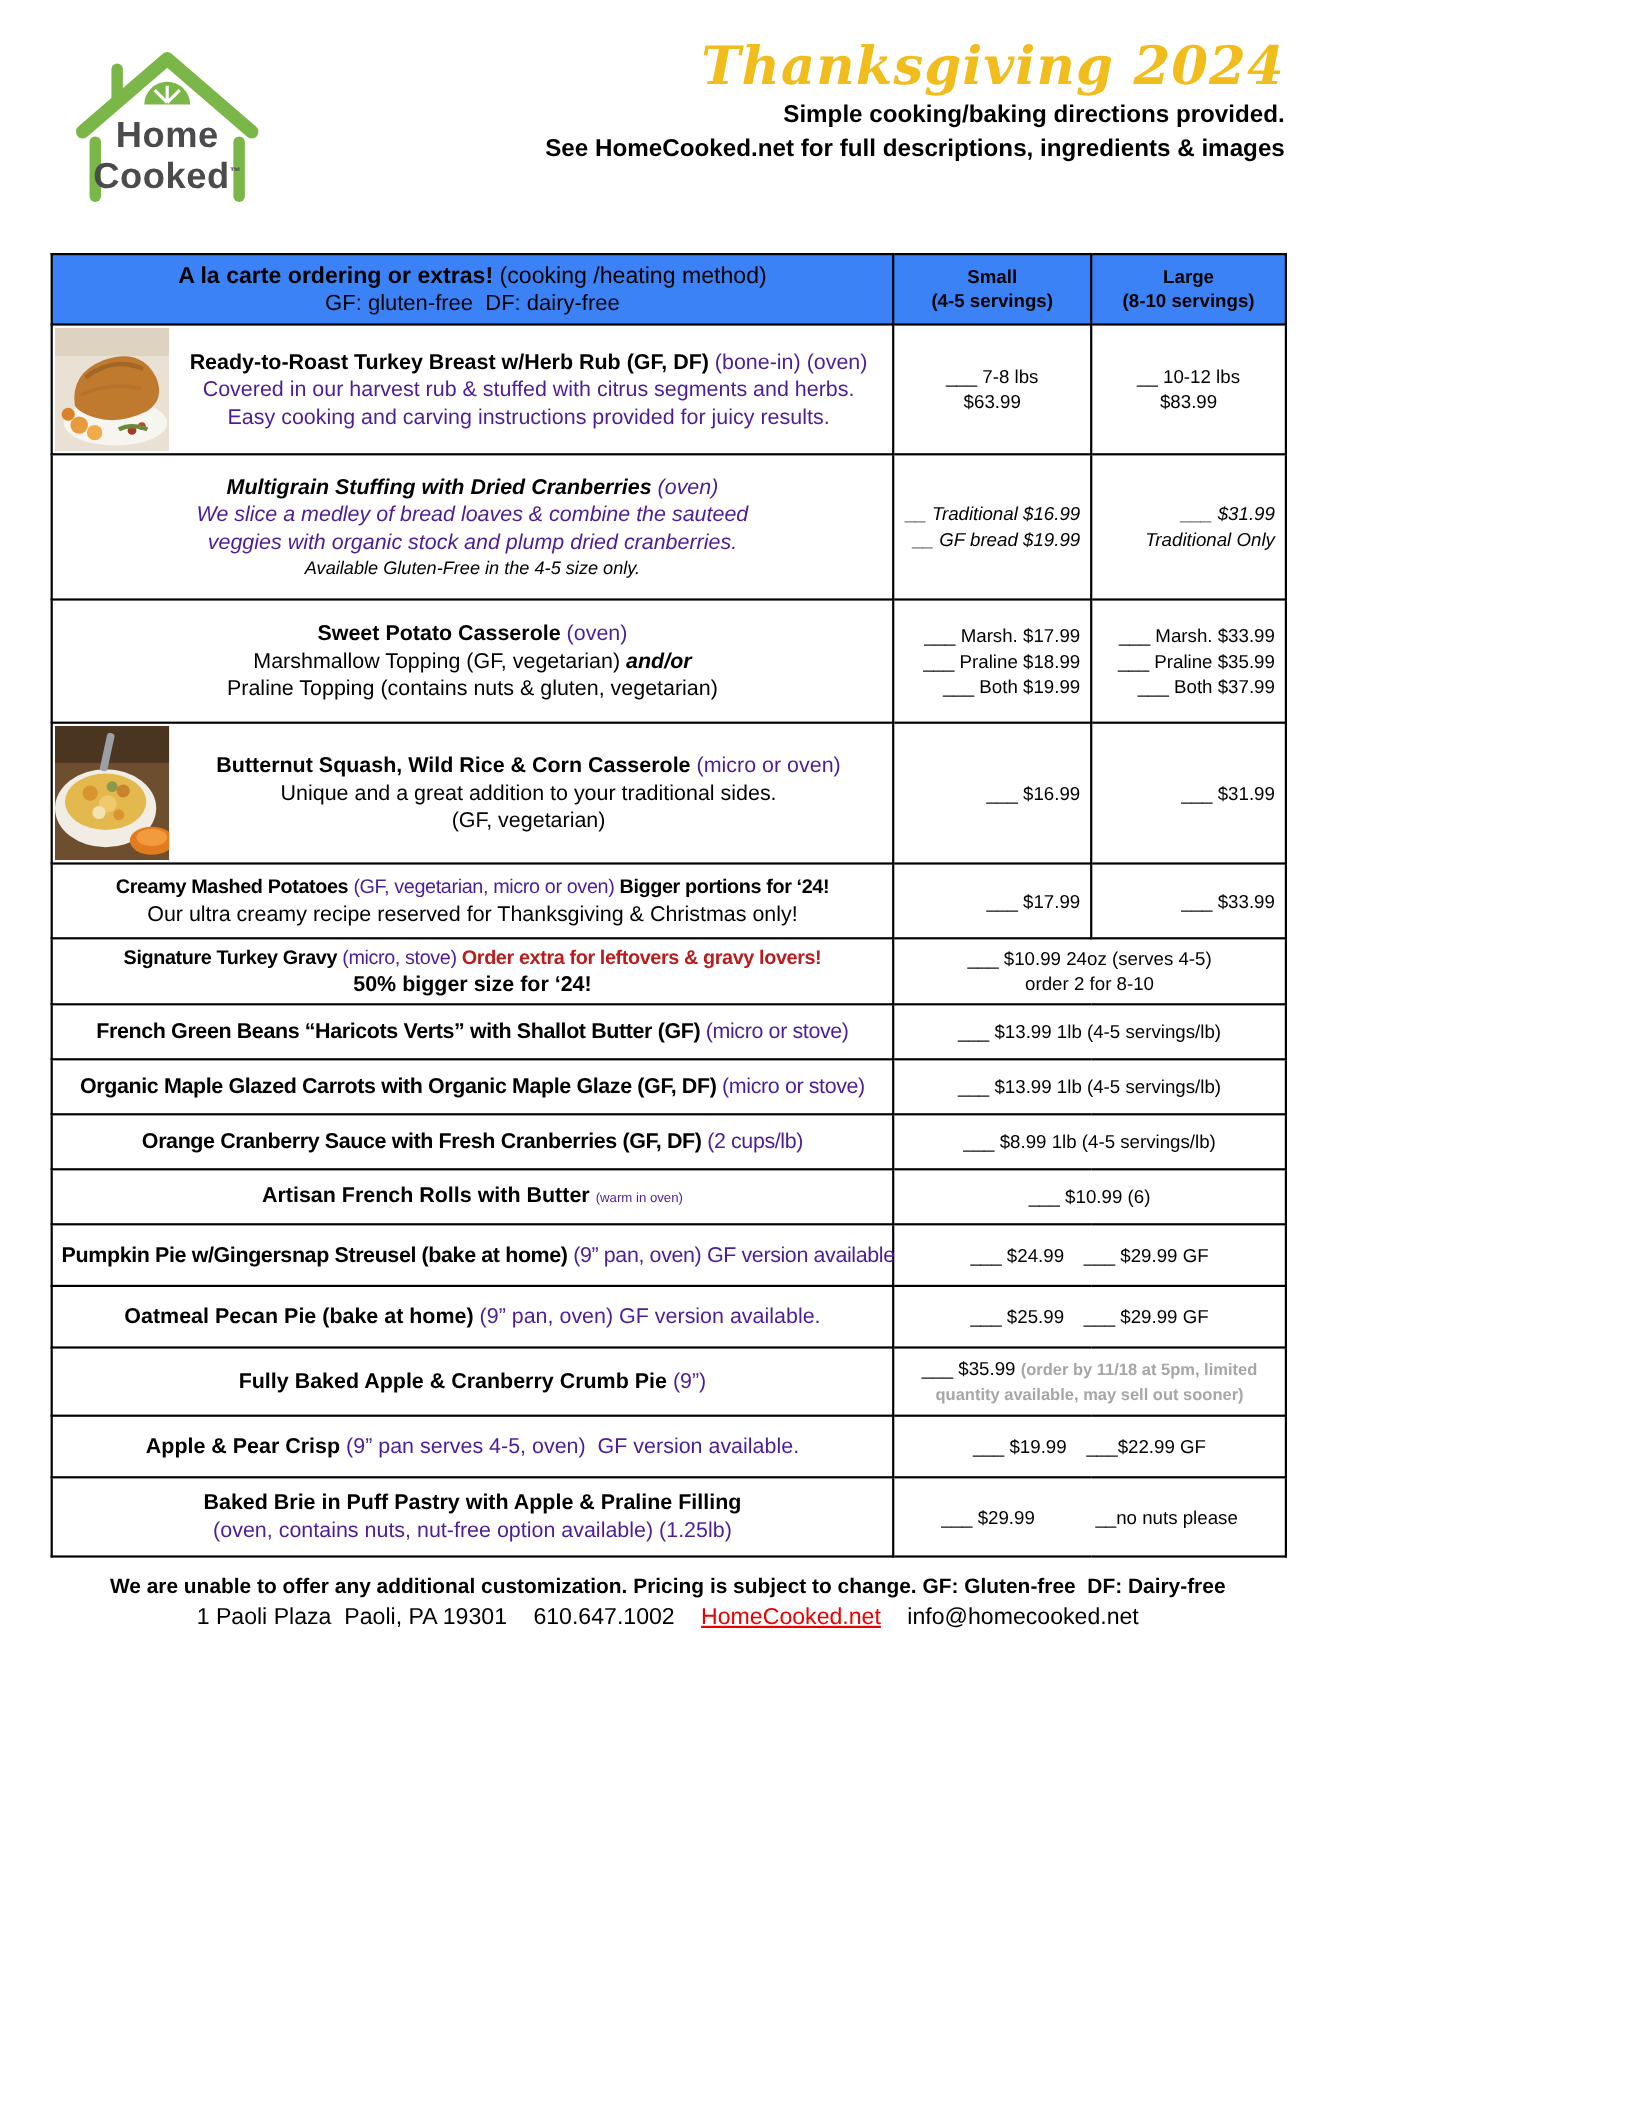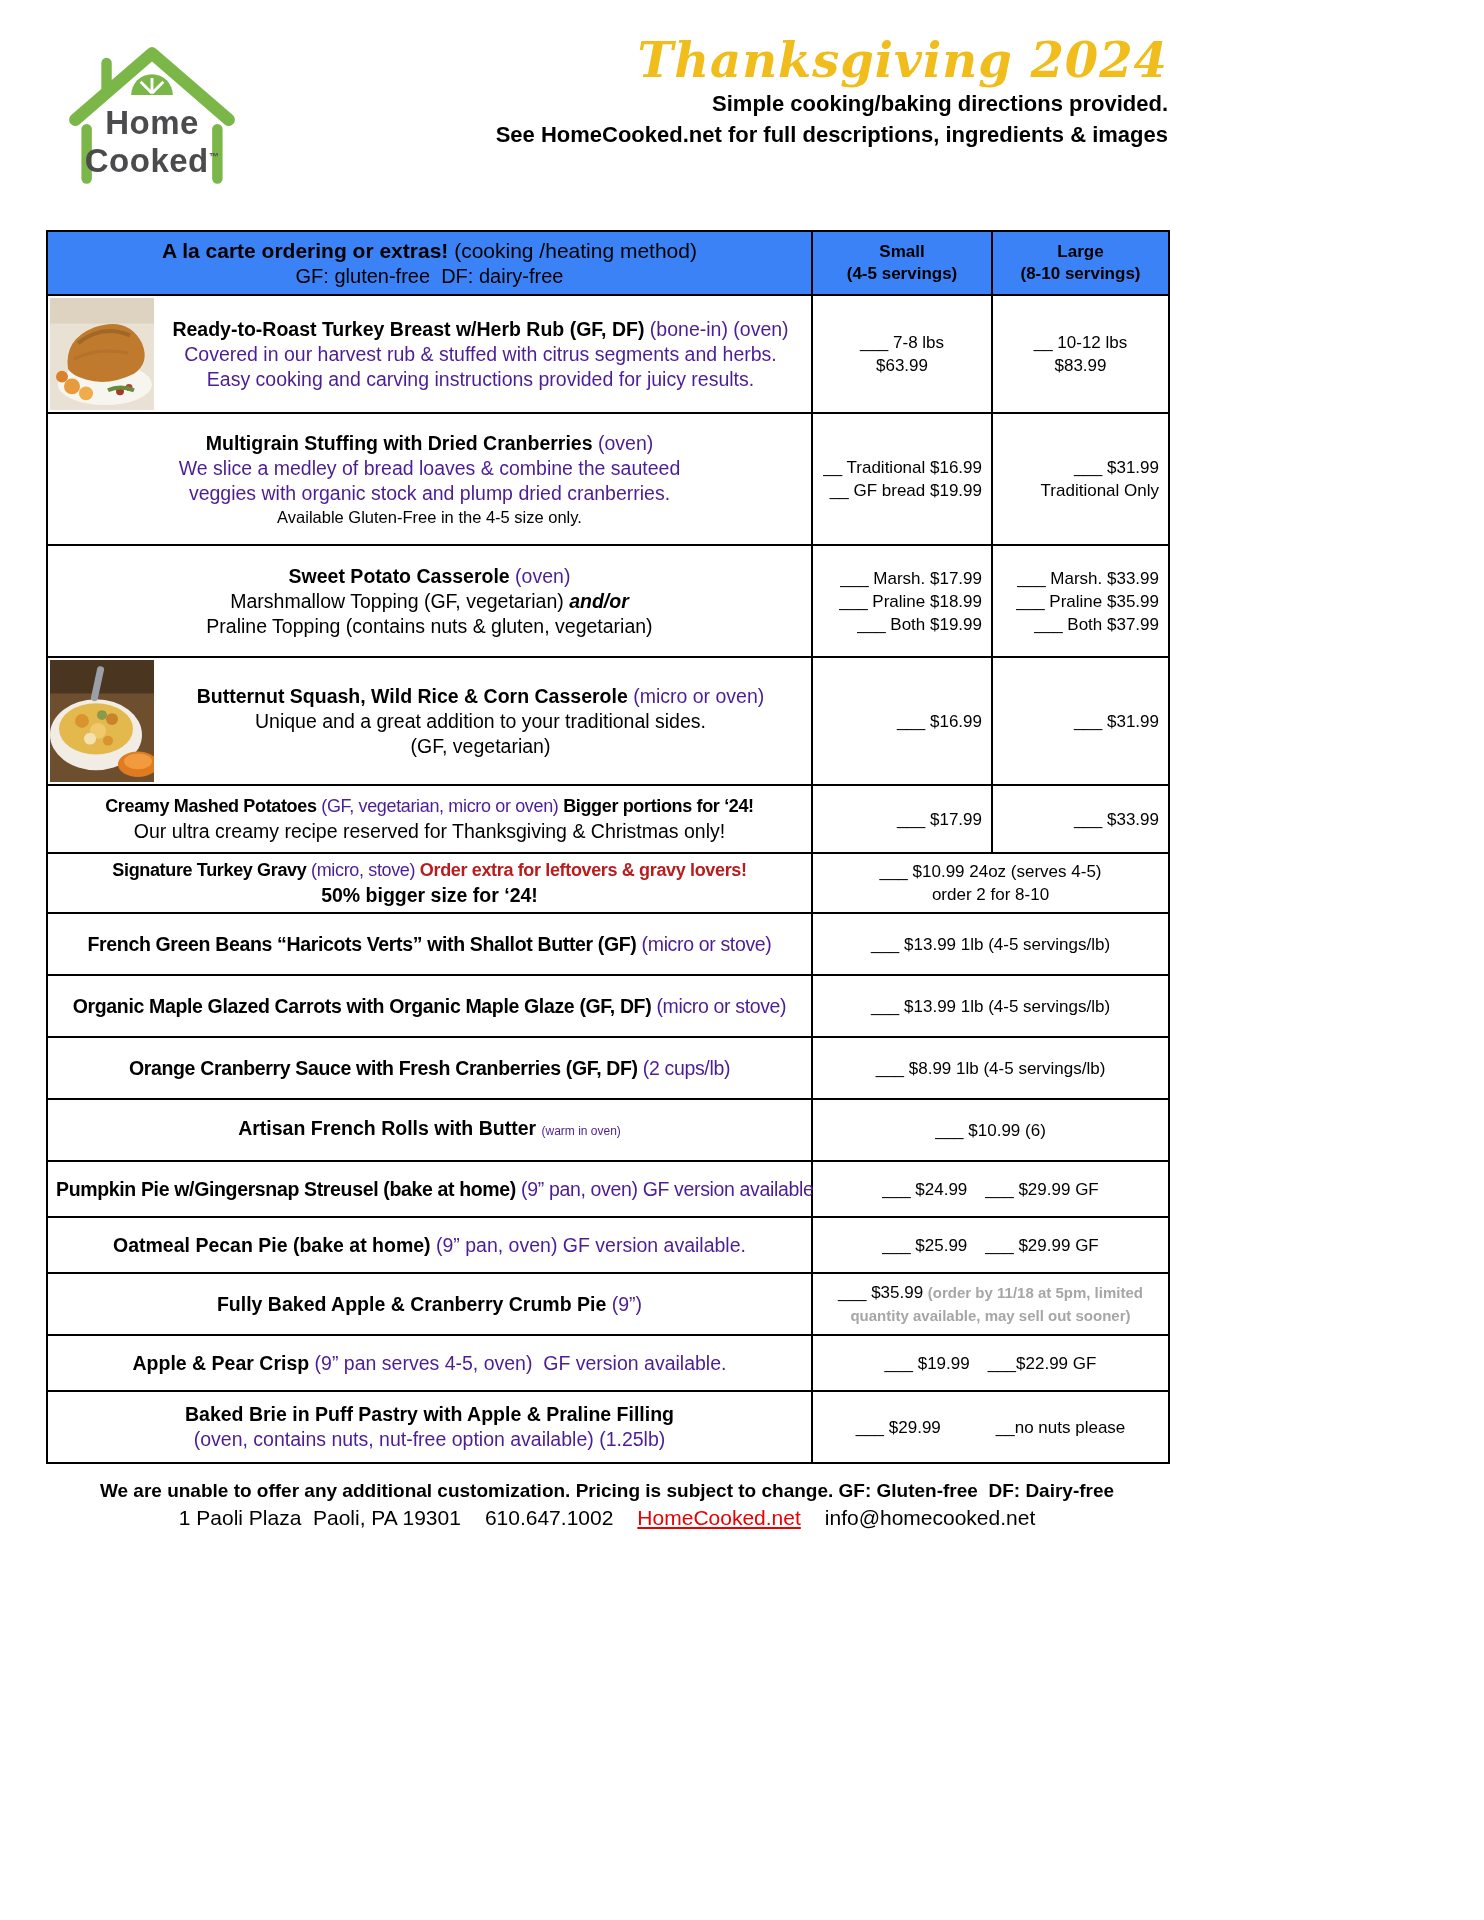--- a/index.html
+++ b/index.html
@@ -51,26 +51,26 @@
   .gap-b{margin-left:18px;display:inline-block;}
   .gap-big{margin-left:55px;display:inline-block;}
 
   td.has-img{position:relative;}
   td.has-img .txt{margin-left:102px;}
   .food-img{position:absolute;left:2px;top:2px;bottom:2px;width:104px;overflow:hidden;}
   .food-img svg{width:100%;height:100%;display:block;}
 
   tr.r-head{height:64px;}
   tr.r-turkey{height:118px;}
-  tr.r-stuffing{height:132px;}
+  tr.r-stuffing{height:132px;font-style:italic;}
   tr.r-sweet{height:112px;}
   tr.r-butternut{height:128px;}
   tr.r-mashed{height:68px;}
   tr.r-gravy{height:60px;}
-  tr.r-std{height:62px;}
+  tr.r-std{height:50px;}
   tr.r-pie{height:56px;}
   tr.r-crumb{height:62px;}
   tr.r-brie{height:72px;}
 
   
   .footer{width:1122px;text-align:center;margin-top:16px;}
   .footer .note{font-weight:bold;font-size:19px;}
   .footer .contact{margin-top:4px;font-size:21px;}
   .footer .contact span{margin:0 12px;}
   .link{color:#e90000;text-decoration:underline;cursor:pointer;}

